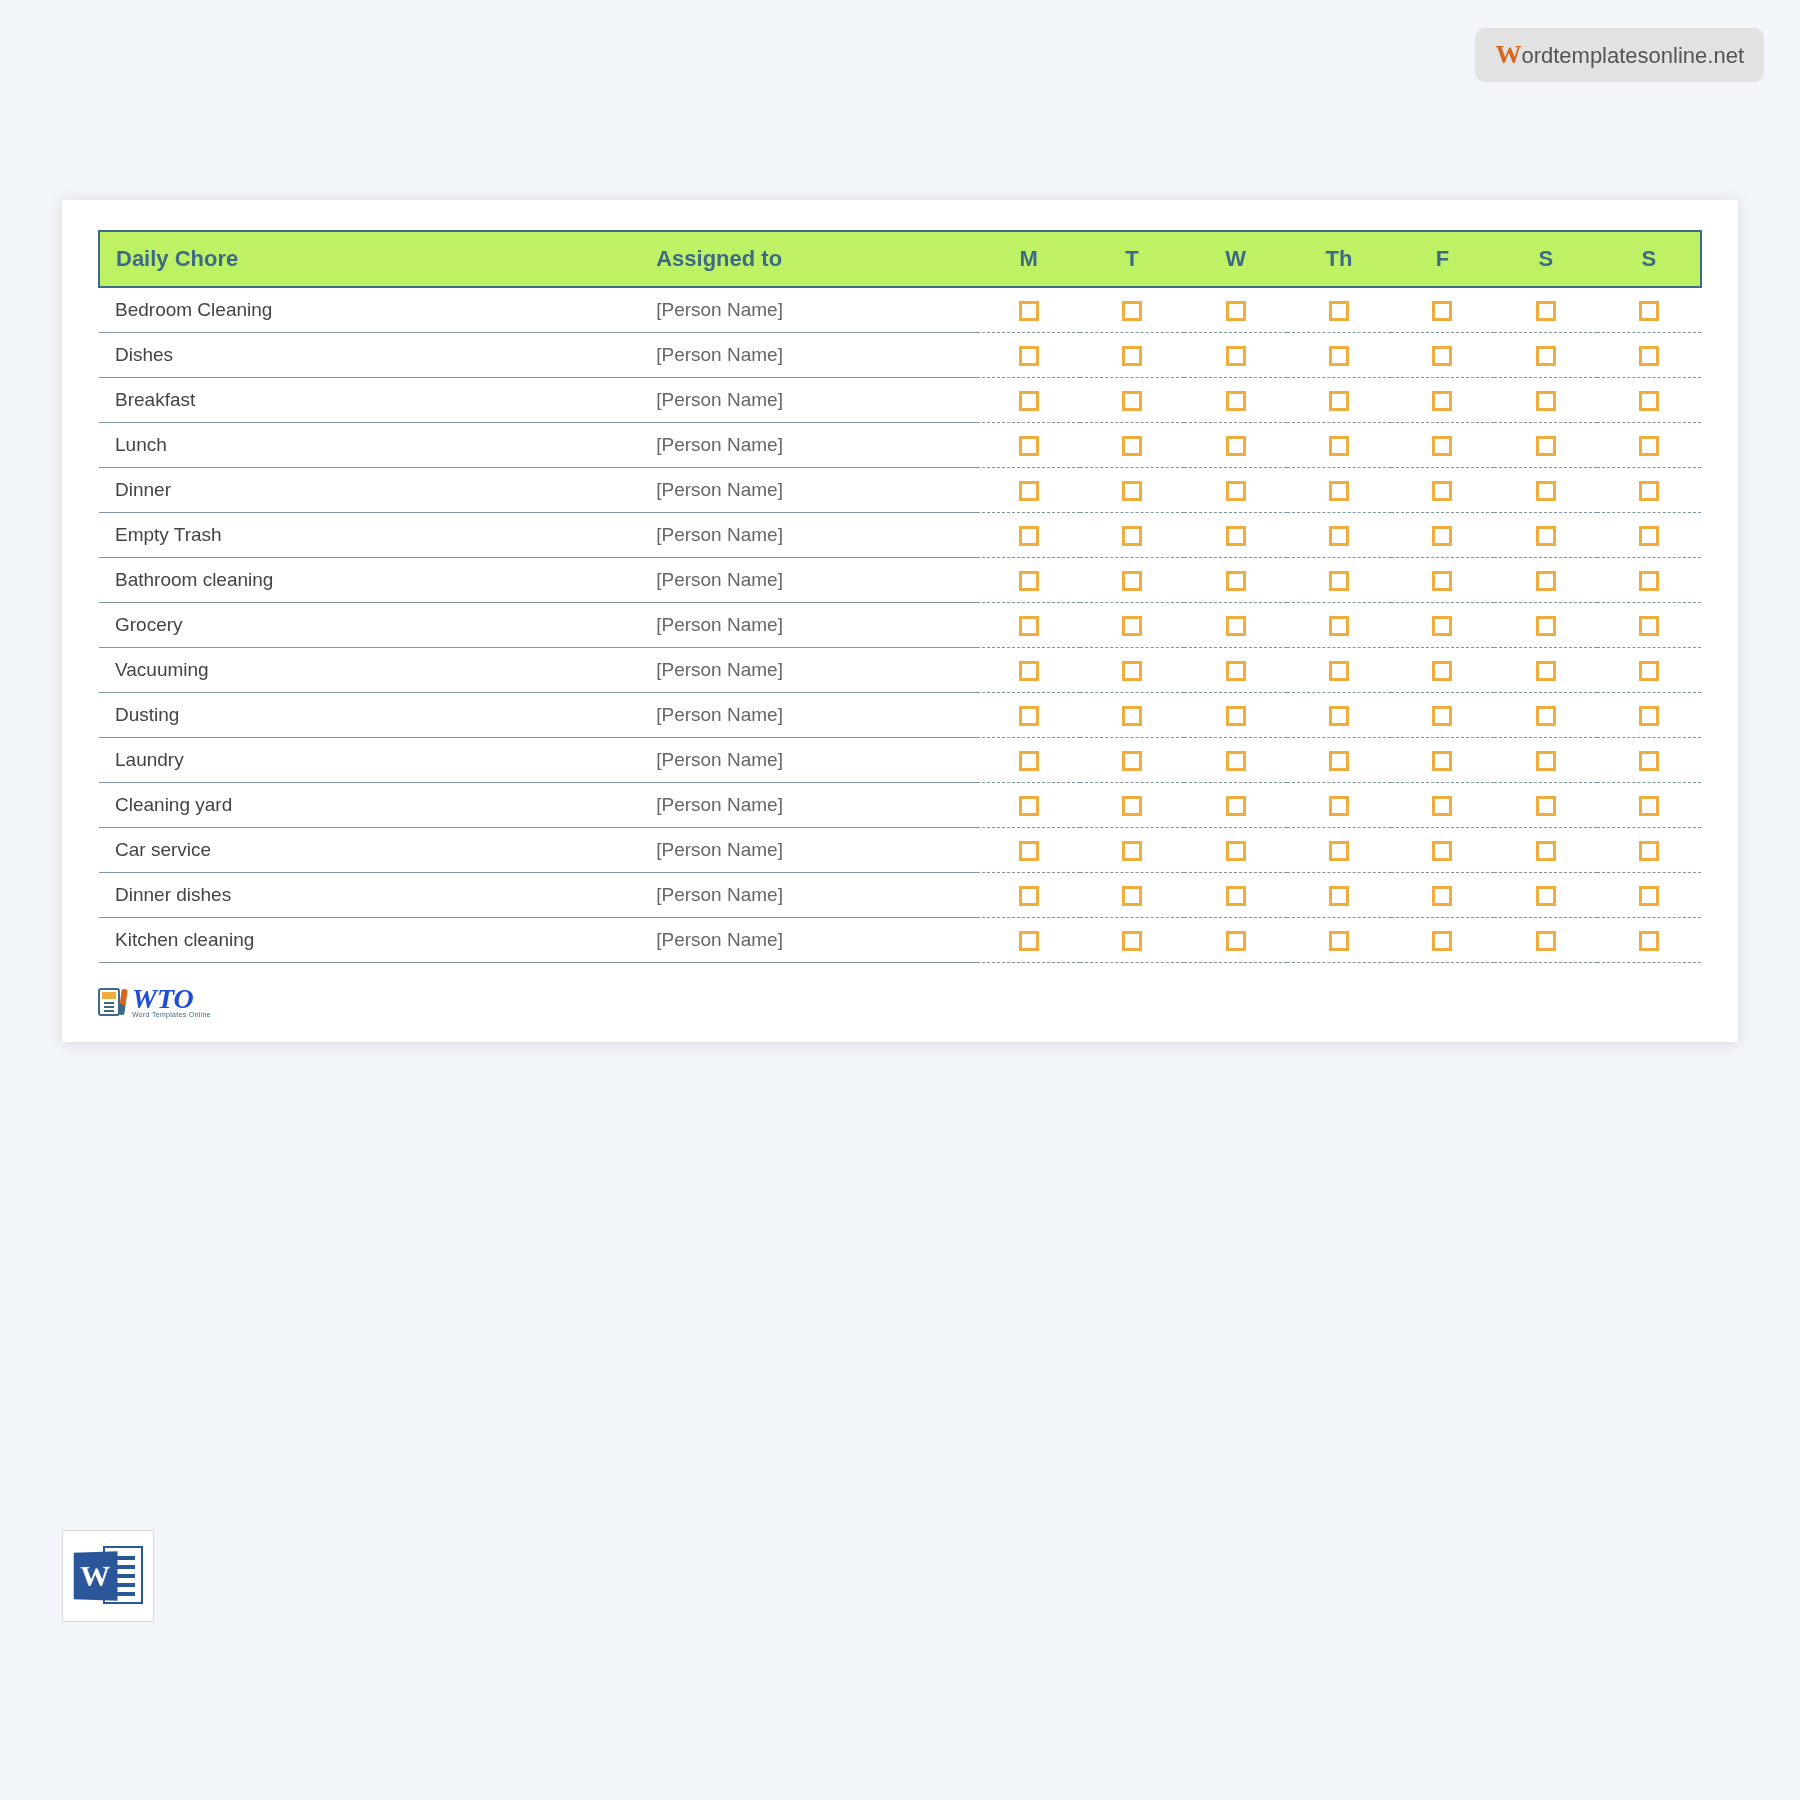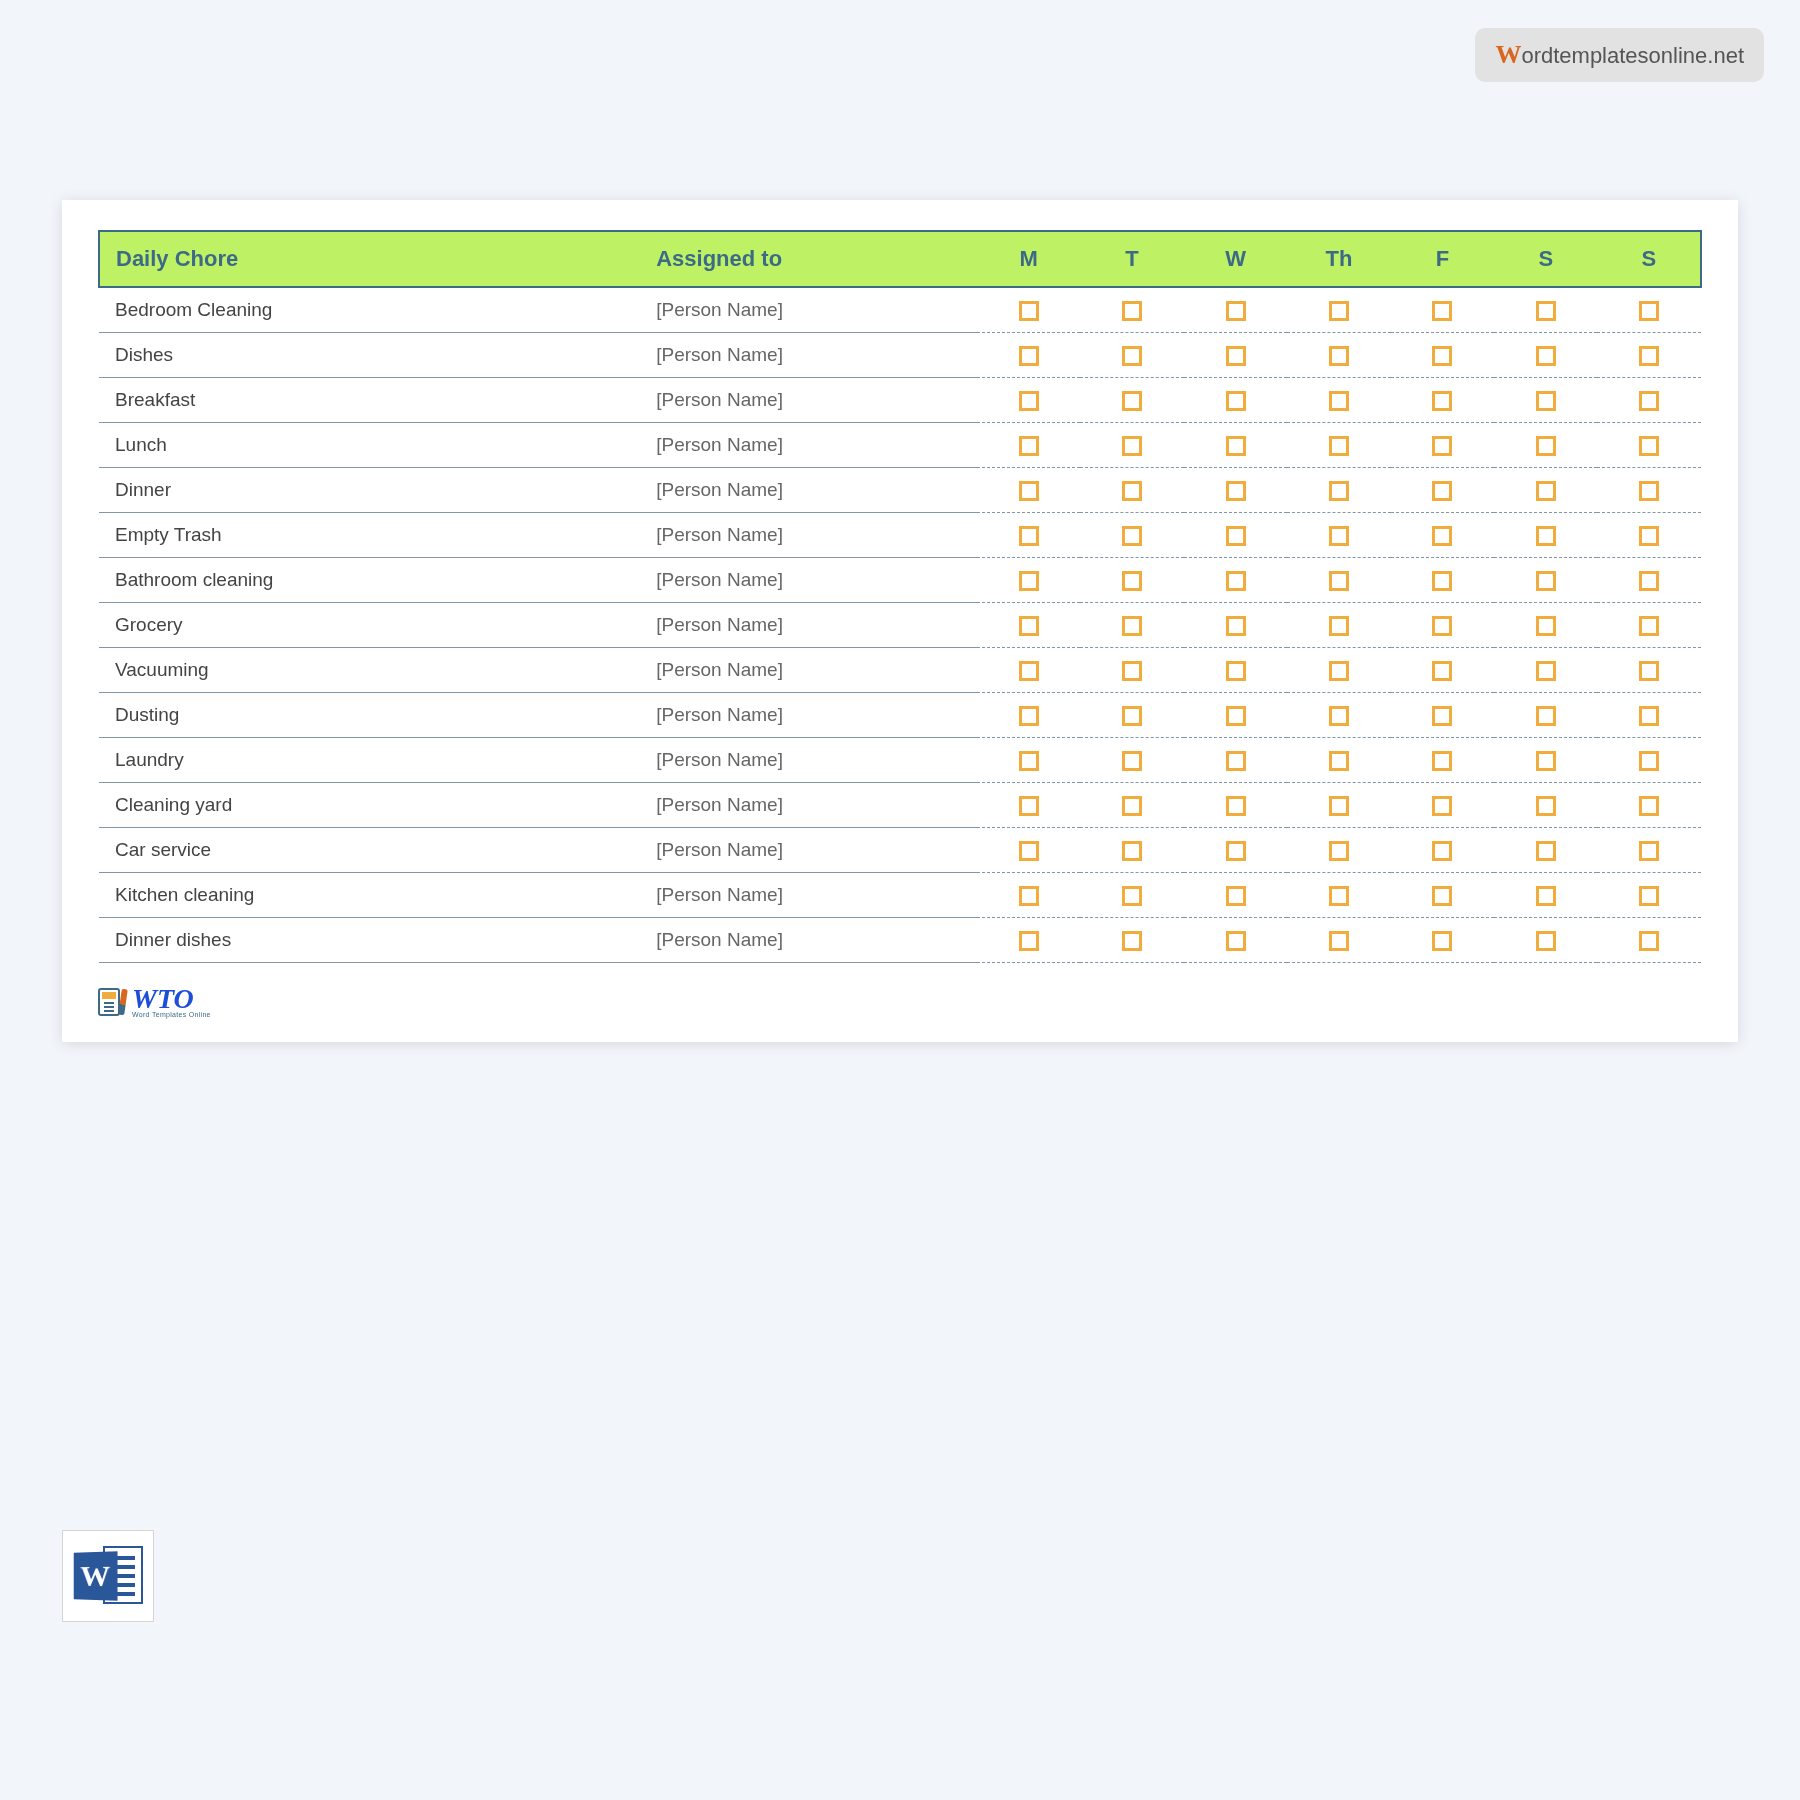--- a/index.html
+++ b/index.html
@@ -355,32 +355,32 @@
           <td class="assigned">[Person Name]</td>
           <td class="day-cell"><span class="checkbox"></span></td>
           <td class="day-cell"><span class="checkbox"></span></td>
           <td class="day-cell"><span class="checkbox"></span></td>
           <td class="day-cell"><span class="checkbox"></span></td>
           <td class="day-cell"><span class="checkbox"></span></td>
           <td class="day-cell"><span class="checkbox"></span></td>
           <td class="day-cell"><span class="checkbox"></span></td>
         </tr>
         <tr>
+          <td>Dinner dishes</td>
+          <td class="assigned">[Person Name]</td>
+          <td class="day-cell"><span class="checkbox"></span></td>
+          <td class="day-cell"><span class="checkbox"></span></td>
+          <td class="day-cell"><span class="checkbox"></span></td>
+          <td class="day-cell"><span class="checkbox"></span></td>
+          <td class="day-cell"><span class="checkbox"></span></td>
+          <td class="day-cell"><span class="checkbox"></span></td>
+          <td class="day-cell"><span class="checkbox"></span></td>
+        </tr>
+        <tr>
           <td>Kitchen cleaning</td>
-          <td class="assigned">[Person Name]</td>
-          <td class="day-cell"><span class="checkbox"></span></td>
-          <td class="day-cell"><span class="checkbox"></span></td>
-          <td class="day-cell"><span class="checkbox"></span></td>
-          <td class="day-cell"><span class="checkbox"></span></td>
-          <td class="day-cell"><span class="checkbox"></span></td>
-          <td class="day-cell"><span class="checkbox"></span></td>
-          <td class="day-cell"><span class="checkbox"></span></td>
-        </tr>
-        <tr>
-          <td>Dinner dishes</td>
           <td class="assigned">[Person Name]</td>
           <td class="day-cell"><span class="checkbox"></span></td>
           <td class="day-cell"><span class="checkbox"></span></td>
           <td class="day-cell"><span class="checkbox"></span></td>
           <td class="day-cell"><span class="checkbox"></span></td>
           <td class="day-cell"><span class="checkbox"></span></td>
           <td class="day-cell"><span class="checkbox"></span></td>
           <td class="day-cell"><span class="checkbox"></span></td>
         </tr>
       </tbody>

